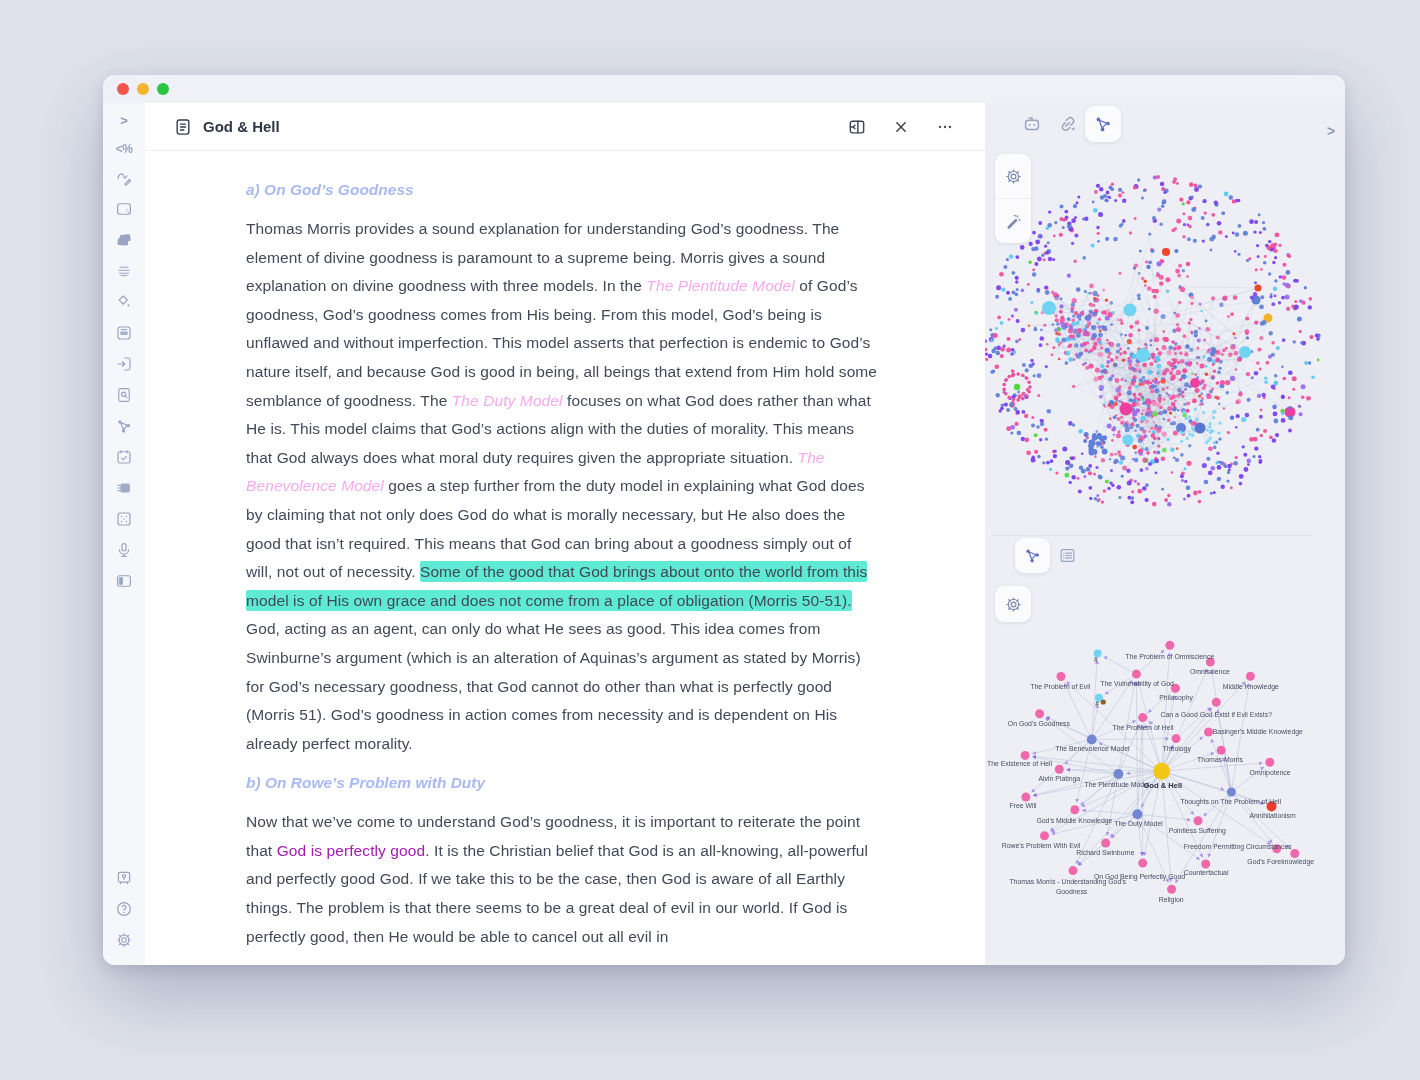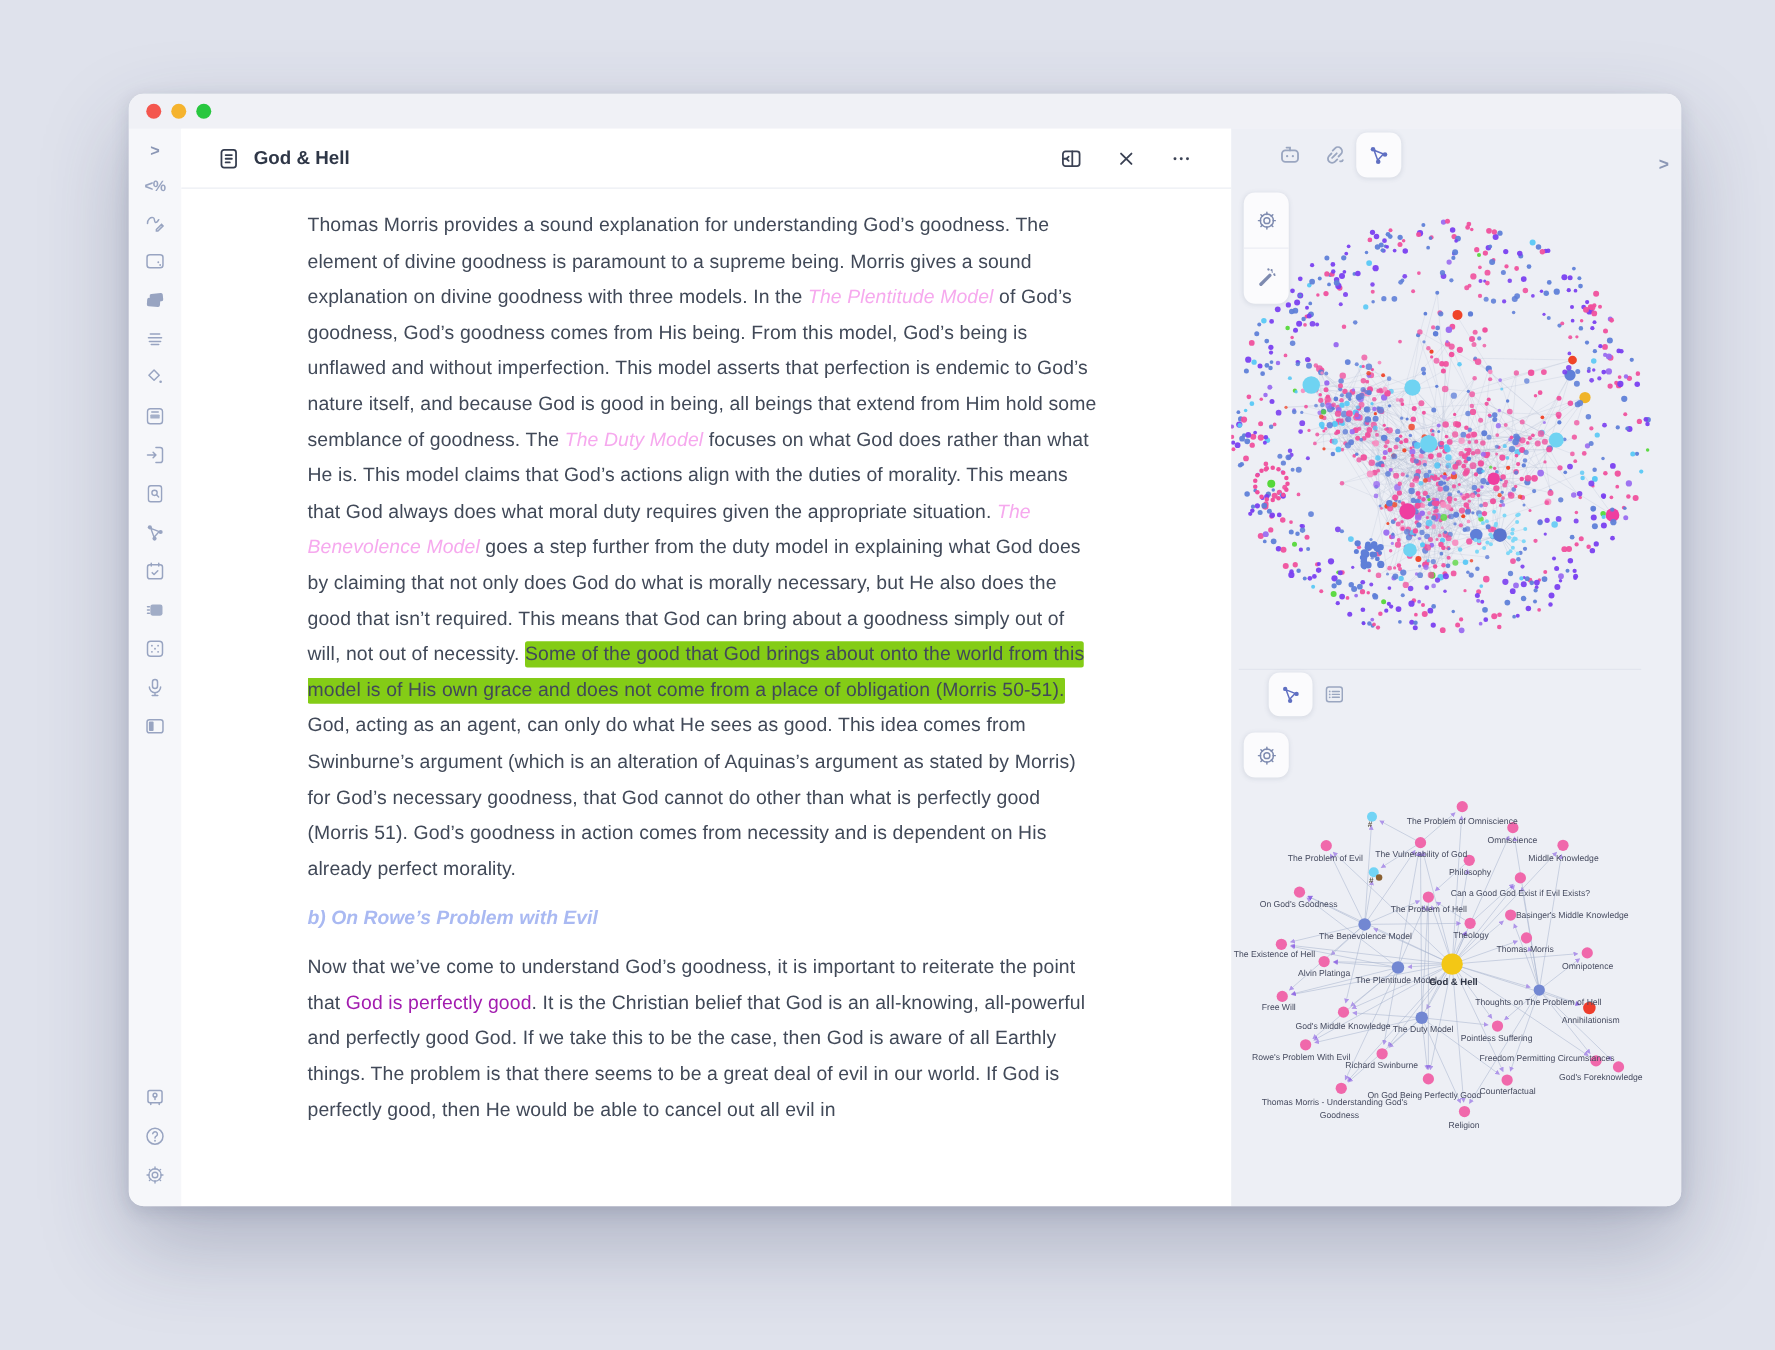--- a/index.html
+++ b/index.html
@@ -29,21 +29,21 @@
   .doc-title { font-size:15px; font-weight:700; color:#2f3747; margin-left:10px; }
   .doc-h-spacer { flex:1; }
   .dh-icon { width:20px; height:20px; color:#3b4254; margin-left:24px; cursor:pointer; }
   .dh-icon svg { width:20px; height:20px; display:block; }
 
   .doc-scroll { flex:1; overflow:hidden; padding:16px 104px 0 101px; }
   .doc-heading { font-size:15.5px; font-weight:700; font-style:italic; color:#a9b9f2; margin:14px 0 16px 0; }
   .doc-para { font-size:15.5px; line-height:28.6px; color:#414958; margin-bottom:16px; letter-spacing:.1px; }
   .run-link { color:#f6a9ee; font-style:italic; cursor:pointer; }
   .run-link2 { color:#a21caf; cursor:pointer; }
-  .run-highlight { background:#84cc16; border-radius:2px; padding:2px 0; box-decoration-break:clone; -webkit-box-decoration-break:clone; }
+  .run-highlight { background:#5eead4; border-radius:2px; padding:2px 0; box-decoration-break:clone; -webkit-box-decoration-break:clone; }
 
   
   .rpanel { flex:1; background:#edeff5; position:relative; }
   .rp-icon { position:absolute; width:22px; height:22px; color:#9aa6c0; cursor:pointer; }
   .rp-icon svg { width:22px; height:22px; display:block; }
   .rp-card { position:absolute; background:#fbfbfd; border-radius:9px; box-shadow:0 1px 4px rgba(60,70,110,.12); }
   .rp-chev { position:absolute; color:#8b97b5; font-size:14px; font-weight:700; cursor:pointer; }
   .tools-card { left:10px; top:51px; width:36px; height:89px; display:flex; flex-direction:column; align-items:center; }
   .tools-card .t-btn { width:36px; height:44px; display:flex; align-items:center; justify-content:center; color:#7e8bb0; cursor:pointer; }
   .tools-card .t-div { width:36px; height:1px; background:#ecedf3; }
@@ -217,22 +217,23 @@
           </span>
         <span class="dh-icon">
             <svg viewBox="0 0 24 24" fill="currentColor">
               <circle cx="6" cy="12" r="1.4"></circle>
               <circle cx="12" cy="12" r="1.4"></circle>
               <circle cx="18" cy="12" r="1.4"></circle>
             </svg>
           </span>
       </div>
       <div class="doc-scroll">
+          <div class="doc-heading">a) On God’s Goodness</div>
           <p class="doc-para"><span>Thomas Morris provides a sound explanation for understanding God’s goodness. The element of divine goodness is paramount to a supreme being. Morris gives a sound explanation on divine goodness with three models. In the </span><span class="run-link">The Plentitude Model</span><span> of God’s goodness, God’s goodness comes from His being. From this model, God’s being is unflawed and without imperfection. This model asserts that perfection is endemic to God’s nature itself, and because God is good in being, all beings that extend from Him hold some semblance of goodness. The </span><span class="run-link">The Duty Model</span><span> focuses on what God does rather than what He is. This model claims that God’s actions align with the duties of morality. This means that God always does what moral duty requires given the appropriate situation. </span><span class="run-link">The Benevolence Model</span><span> goes a step further from the duty model in explaining what God does by claiming that not only does God do what is morally necessary, but He also does the good that isn’t required. This means that God can bring about a goodness simply out of will, not out of necessity. </span><span class="run-highlight">Some of the good that God brings about onto the world from this model is of His own grace and does not come from a place of obligation (Morris 50-51).</span><span> God, acting as an agent, can only do what He sees as good. This idea comes from Swinburne’s argument (which is an alteration of Aquinas’s argument as stated by Morris) for God’s necessary goodness, that God cannot do other than what is perfectly good (Morris 51). God’s goodness in action comes from necessity and is dependent on His already perfect morality.</span></p>
-          <div class="doc-heading">b) On Rowe’s Problem with Evil</div>
+          <div class="doc-heading">b) On Rowe’s Problem with Duty</div>
           <p class="doc-para"><span>Now that we’ve come to understand God’s goodness, it is important to reiterate the point that </span><span class="run-link2">God is perfectly good</span><span>. It is the Christian belief that God is an all-knowing, all-powerful and perfectly good God. If we take this to be the case, then God is aware of all Earthly things. The problem is that there seems to be a great deal of evil in our world. If God is perfectly good, then He would be able to cancel out all evil in</span></p>
         </div>
     </div>
 
     <div class="rpanel">
 
       <span class="rp-icon" style="left:36px; top:10px;">
           <svg viewBox="0 0 24 24" fill="none" stroke="currentColor" stroke-width="1.6" stroke-linecap="round">
             <rect x="5" y="8" width="14" height="10" rx="3"></rect>
             <circle cx="9.5" cy="13" r="1" fill="currentColor" stroke="none"></circle>

